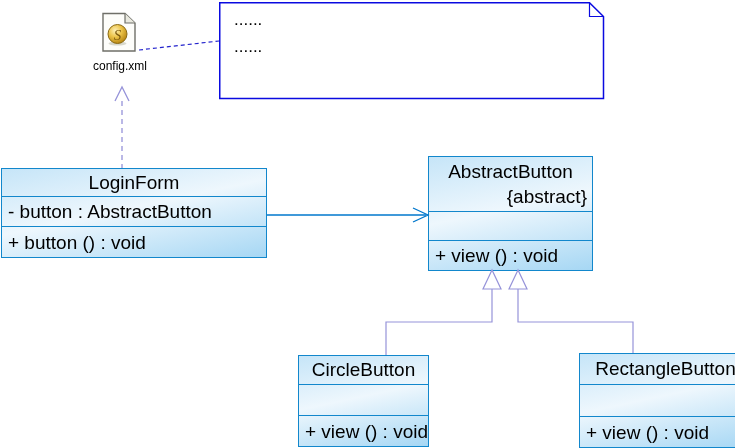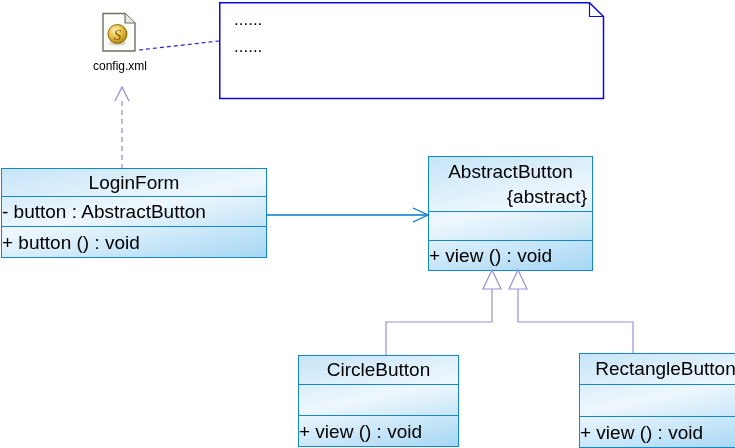--- a/index.html
+++ b/index.html
@@ -17,21 +17,21 @@
     box-sizing:border-box;
     font-size:19px;
   }
   .compartment {
     box-sizing:border-box;
     border-top:1px solid #1287cc;
     overflow:hidden;
     white-space:nowrap;
   }
   .compartment.title { border-top:none; text-align:center; }
-  .member-row { }
+  .member-row { padding-left:6px; }
   .class-name-line { width:100%; text-align:center; }
   .stereotype-line { width:100%; text-align:right; padding-right:5px; box-sizing:border-box; }
   
   #note { position:absolute; left:219px; top:2px; width:386px; height:98px; }
   #note-svg { position:absolute; left:0; top:0; }
   #note-text {
     position:absolute; left:15px; top:4px; right:22px;
     font-size:17px; line-height:27px; white-space:nowrap;
   }
   
@@ -92,21 +92,21 @@
     <div class="compartment title" style="height:54px;">
       <div class="class-name-line" style="height:27px; line-height:29px;">AbstractButton</div>
       <div class="stereotype-line" style="height:27px; line-height:25px;">{abstract}</div>
     </div>
     <div class="compartment member-row" style="height:29px; line-height:29px;"></div>
     <div class="compartment member-row" style="height:30px; line-height:30px;">
       <span>+ view () : void</span>
     </div>
   </div>
 
-  <div class="class-box" style="left:298px; top:355px; width:161px;">
+  <div class="class-box" style="left:298px; top:355px; width:131px;">
     <div class="compartment title" style="height:28px; line-height:28px;">
       <span>CircleButton</span>
     </div>
     <div class="compartment member-row" style="height:31px; line-height:31px;"></div>
     <div class="compartment member-row" style="height:31px; line-height:31px;">
       <span>+ view () : void</span>
     </div>
   </div>
 
   <div class="class-box" style="left:570px; top:353px; width:173px;margin-left:9px;">

